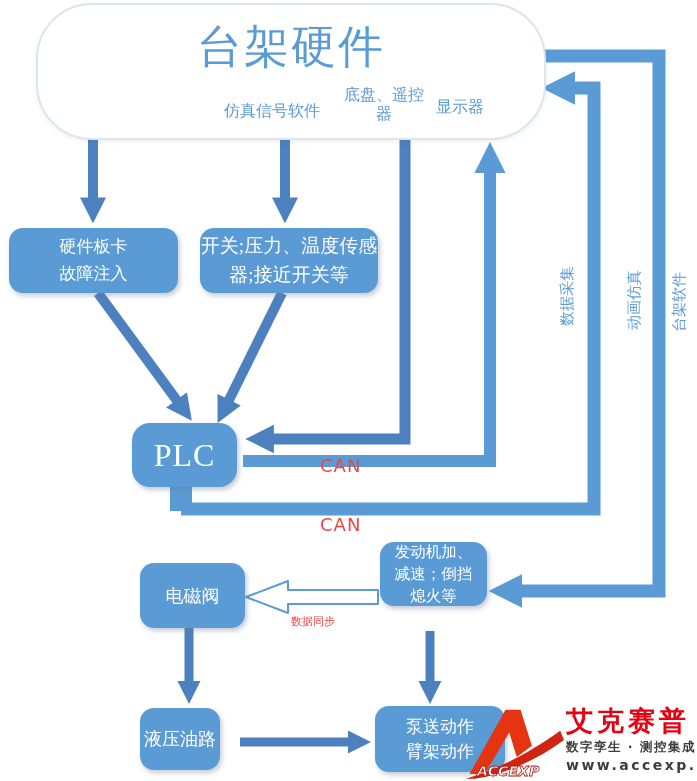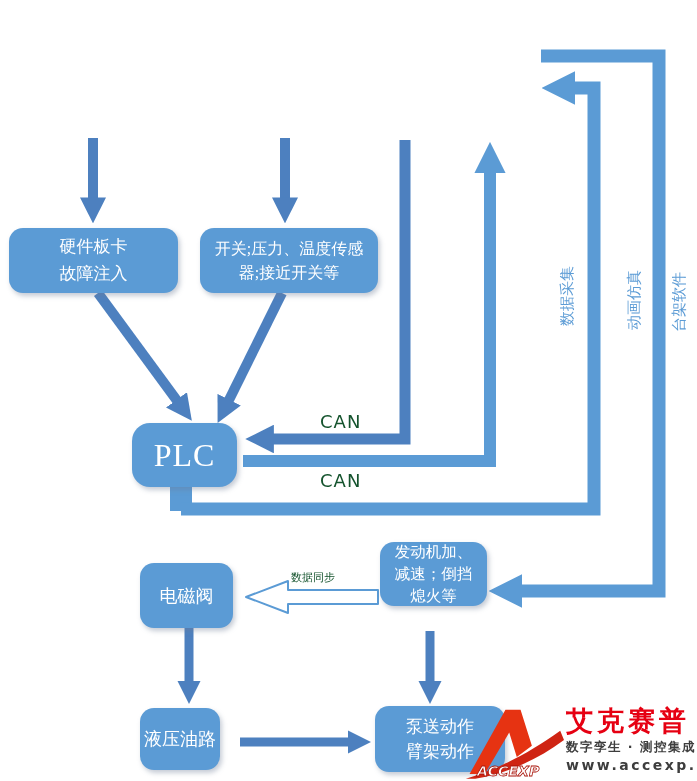--- a/index.html
+++ b/index.html
@@ -13,28 +13,28 @@
   .top-sub{position:absolute;color:#5b9bd5;font-size:16px;text-align:center;
            white-space:pre-line;line-height:19px;}
   .sub-sim{left:184px;top:96px;width:100px;}
   .sub-chassis{left:306px;top:80px;width:80px;}
   .sub-display{left:396px;top:92px;width:52px;}
   
   .node{position:absolute;background:#5b9bd5;color:#fff;border-radius:14px;
         display:flex;align-items:center;justify-content:center;text-align:center;
         white-space:pre-line;box-shadow:2px 3px 5px rgba(110,125,150,.40);font-family:Liberation Serif, serif;}
   .n-hwcard{left:9px;top:228px;width:169px;height:65px;font-size:17px;line-height:1.55;}
-  .n-switch{left:200px;top:228px;width:178px;height:65px;font-size:16px;line-height:1.5;}
+  .n-switch{left:200px;top:228px;width:178px;height:65px;font-size:19px;line-height:1.5;}
   .n-plc{left:132px;top:423px;width:105px;height:64px;font-size:32px;letter-spacing:1px;border-radius:18px;}
-  .n-solenoid{left:140px;top:563px;width:93px;height:65px;font-size:18px;}
+  .n-solenoid{left:140px;top:563px;width:105px;height:65px;font-size:18px;}
   .n-engine{left:380px;top:542px;width:107px;height:64px;font-size:15.5px;line-height:1.42;}
   .n-hydraulic{left:140px;top:708px;width:80px;height:62px;font-size:18px;}
   .n-pump{left:375px;top:706px;width:130px;height:66px;font-size:17px;line-height:1.5;}
   
-  .edge-label{position:absolute;color:#14532d;}
+  .edge-label{position:absolute;color:#ef4444;margin-top:44px;}
   .lbl-can1{left:320px;top:411px;width:50px;font-size:18px;letter-spacing:1px;}
   .lbl-can2{left:320px;top:470px;width:50px;font-size:18px;letter-spacing:1px;}
   .lbl-sync{left:291px;top:570px;width:82px;font-size:11px;}
   
   .side-label{position:absolute;width:120px;height:18px;color:#5b9bd5;font-size:15px;
               text-align:center;transform:rotate(-90deg);transform-origin:center center;}
   .sl-acq{left:507px;top:287px;}
   .sl-anim{left:574px;top:291px;}
   .sl-bench{left:619px;top:293px;}
   
@@ -70,20 +70,27 @@
     <path d="M243,461 L490,461 L490,170" stroke="#5b9bd5" stroke-width="12" fill="none" marker-end="url(#ml)"></path>
     <rect x="170" y="487" width="22" height="24" fill="#5b9bd5"></rect>
     <path d="M181,509 L594,509 L594,88 L572,88" stroke="#5b9bd5" stroke-width="13" fill="none" marker-end="url(#ml)"></path>
     <path d="M541,56 L659,56 L659,591 L519,591" stroke="#5b9bd5" stroke-width="13" fill="none" marker-end="url(#ml)"></path>
     <path d="M189,628 V683" stroke="#4d80bf" stroke-width="9" fill="none" marker-end="url(#md)"></path>
     <path d="M430,631 V683" stroke="#4d80bf" stroke-width="9" fill="none" marker-end="url(#md)"></path>
     <path d="M240,742 H350" stroke="#4d80bf" stroke-width="9" fill="none" marker-end="url(#md)"></path>
     <polygon points="246,597 288,581 288,590 378,590 378,604 288,604 288,613" fill="#ffffff" stroke="#5b9bd5" stroke-width="2" stroke-linejoin="round"></polygon>
   </svg>
 
+  <div class="top-box">
+    <div class="top-title">台架硬件</div>
+    <div class="top-sub sub-sim">仿真信号软件</div>
+    <div class="top-sub sub-chassis">底盘、遥控
+器</div>
+    <div class="top-sub sub-display">显示器</div>
+  </div>
 
   <div class="node n-hwcard">硬件板卡
 故障注入</div>
   <div class="node n-switch">开关;压力、温度传感
 器;接近开关等</div>
   <div class="node n-plc">PLC</div>
   <div class="node n-solenoid">电磁阀</div>
   <div class="node n-engine">发动机加、
 减速；倒挡
 熄火等</div>

